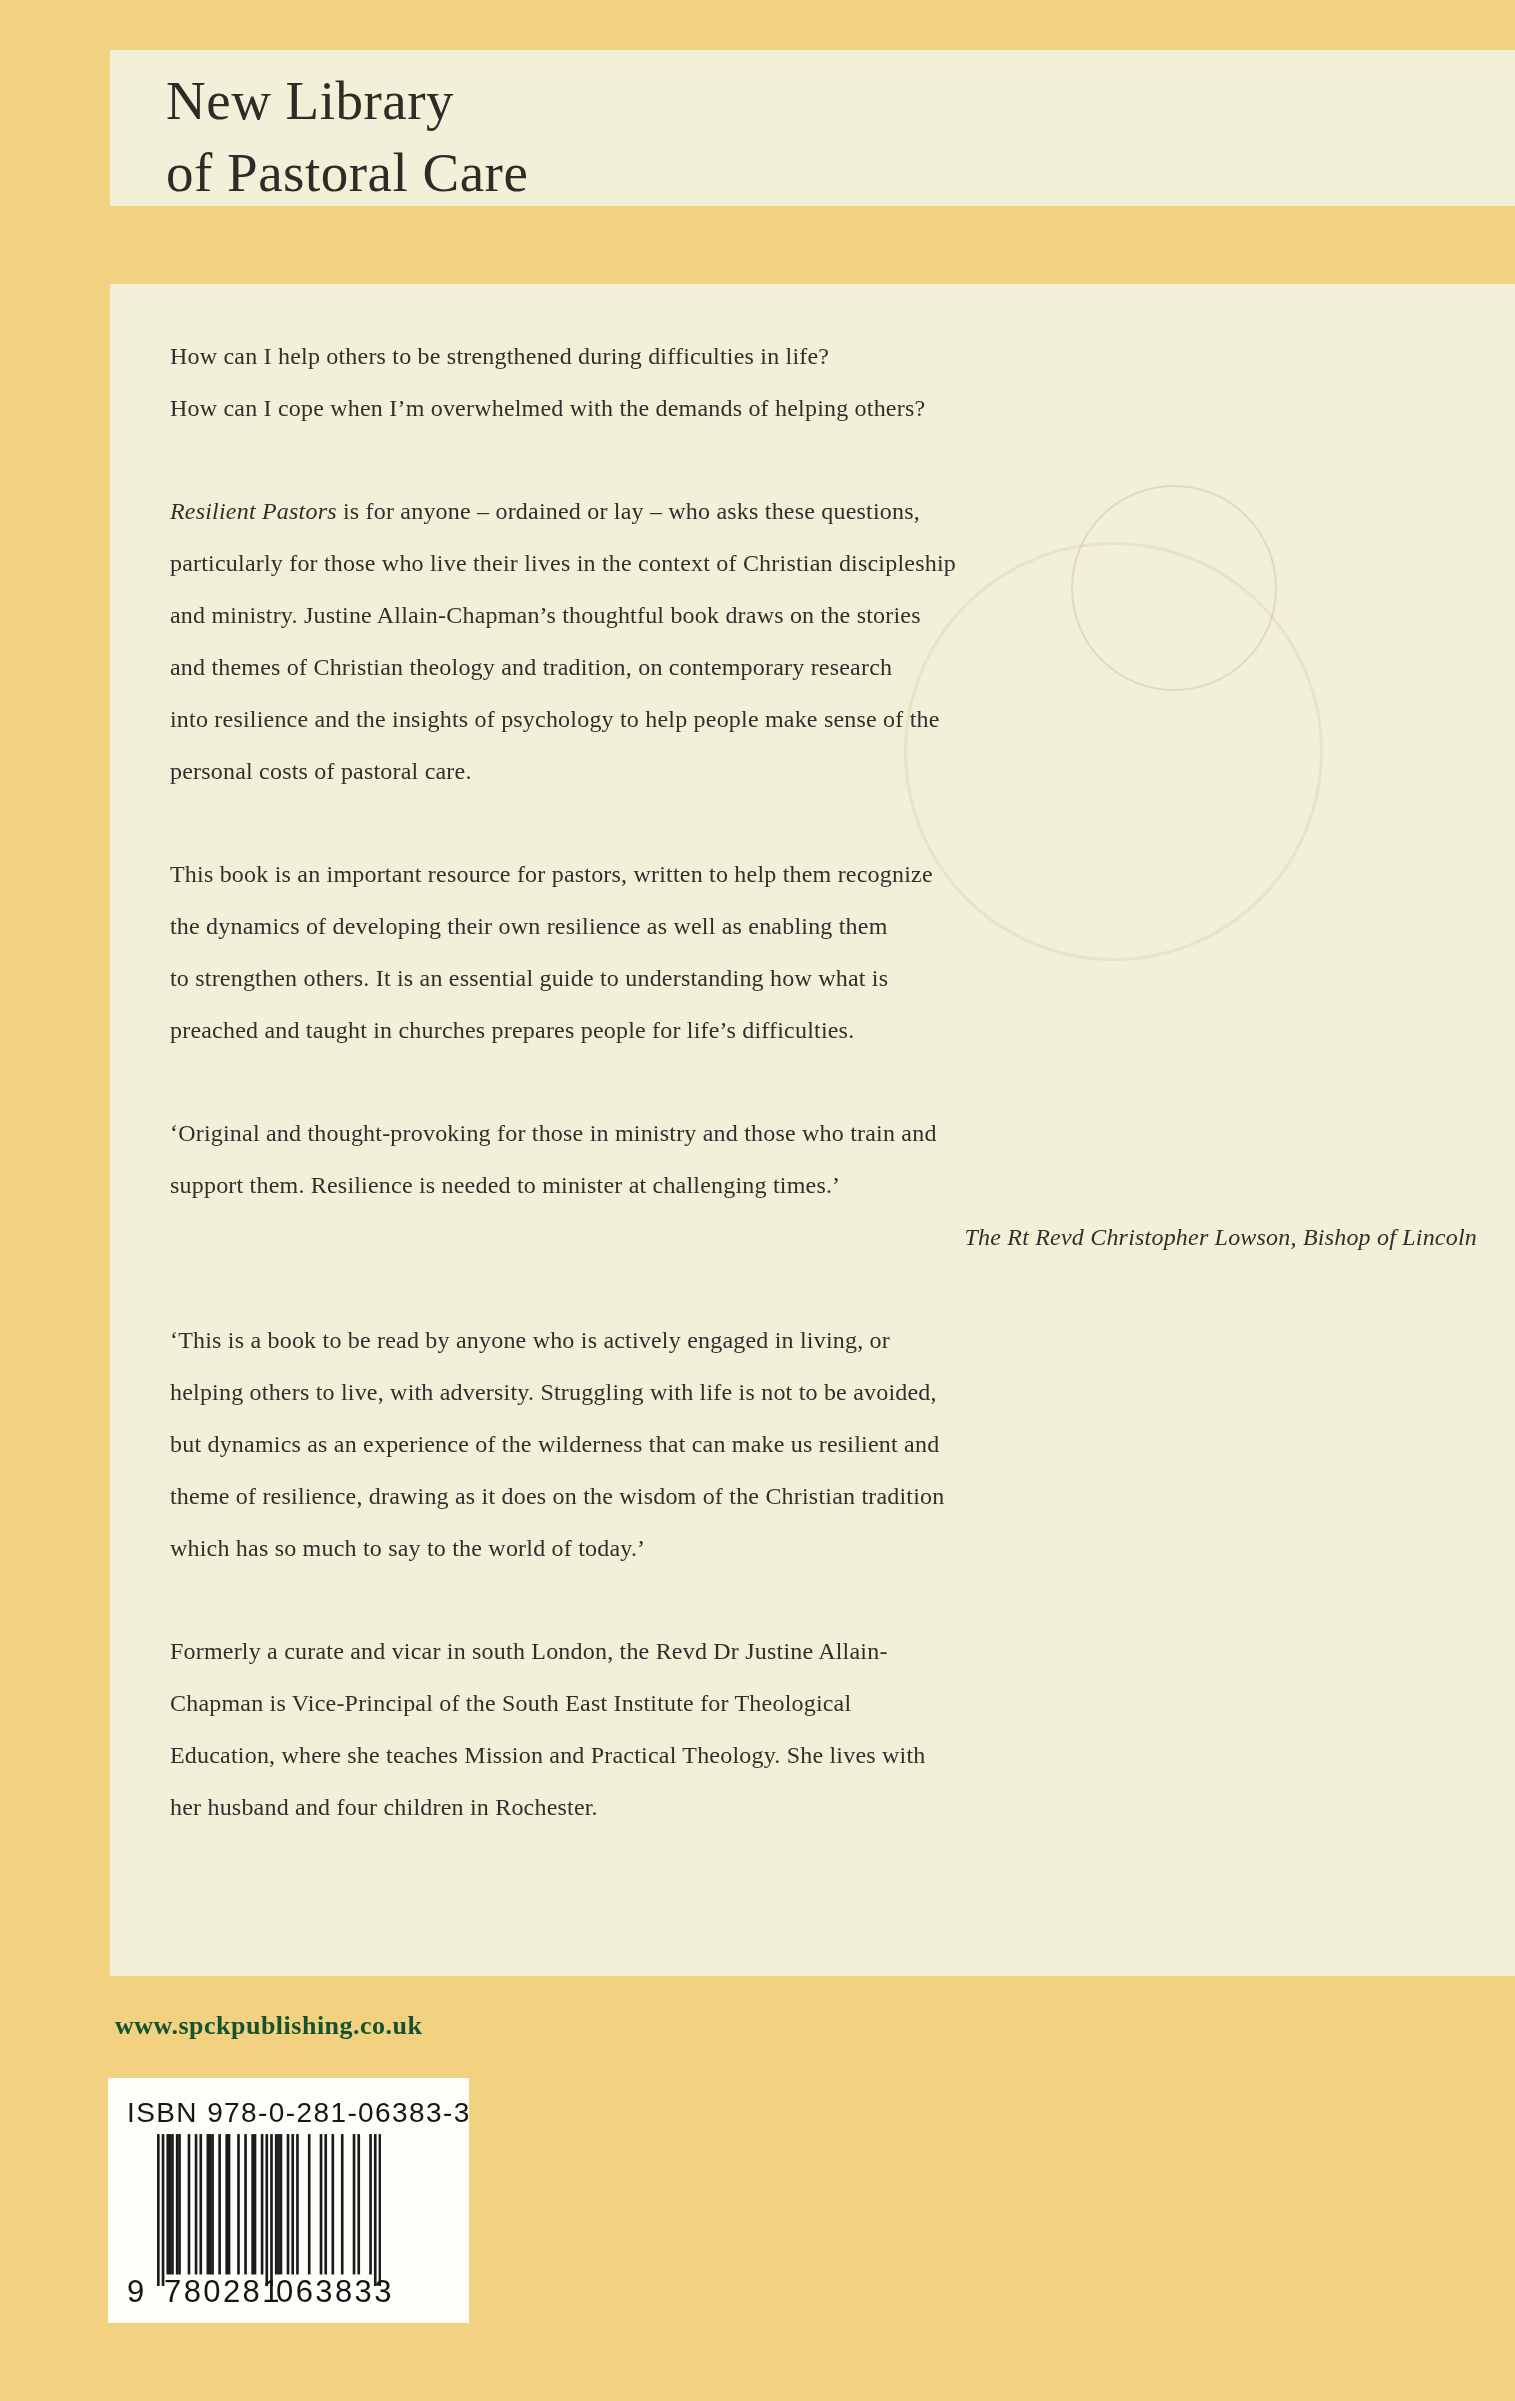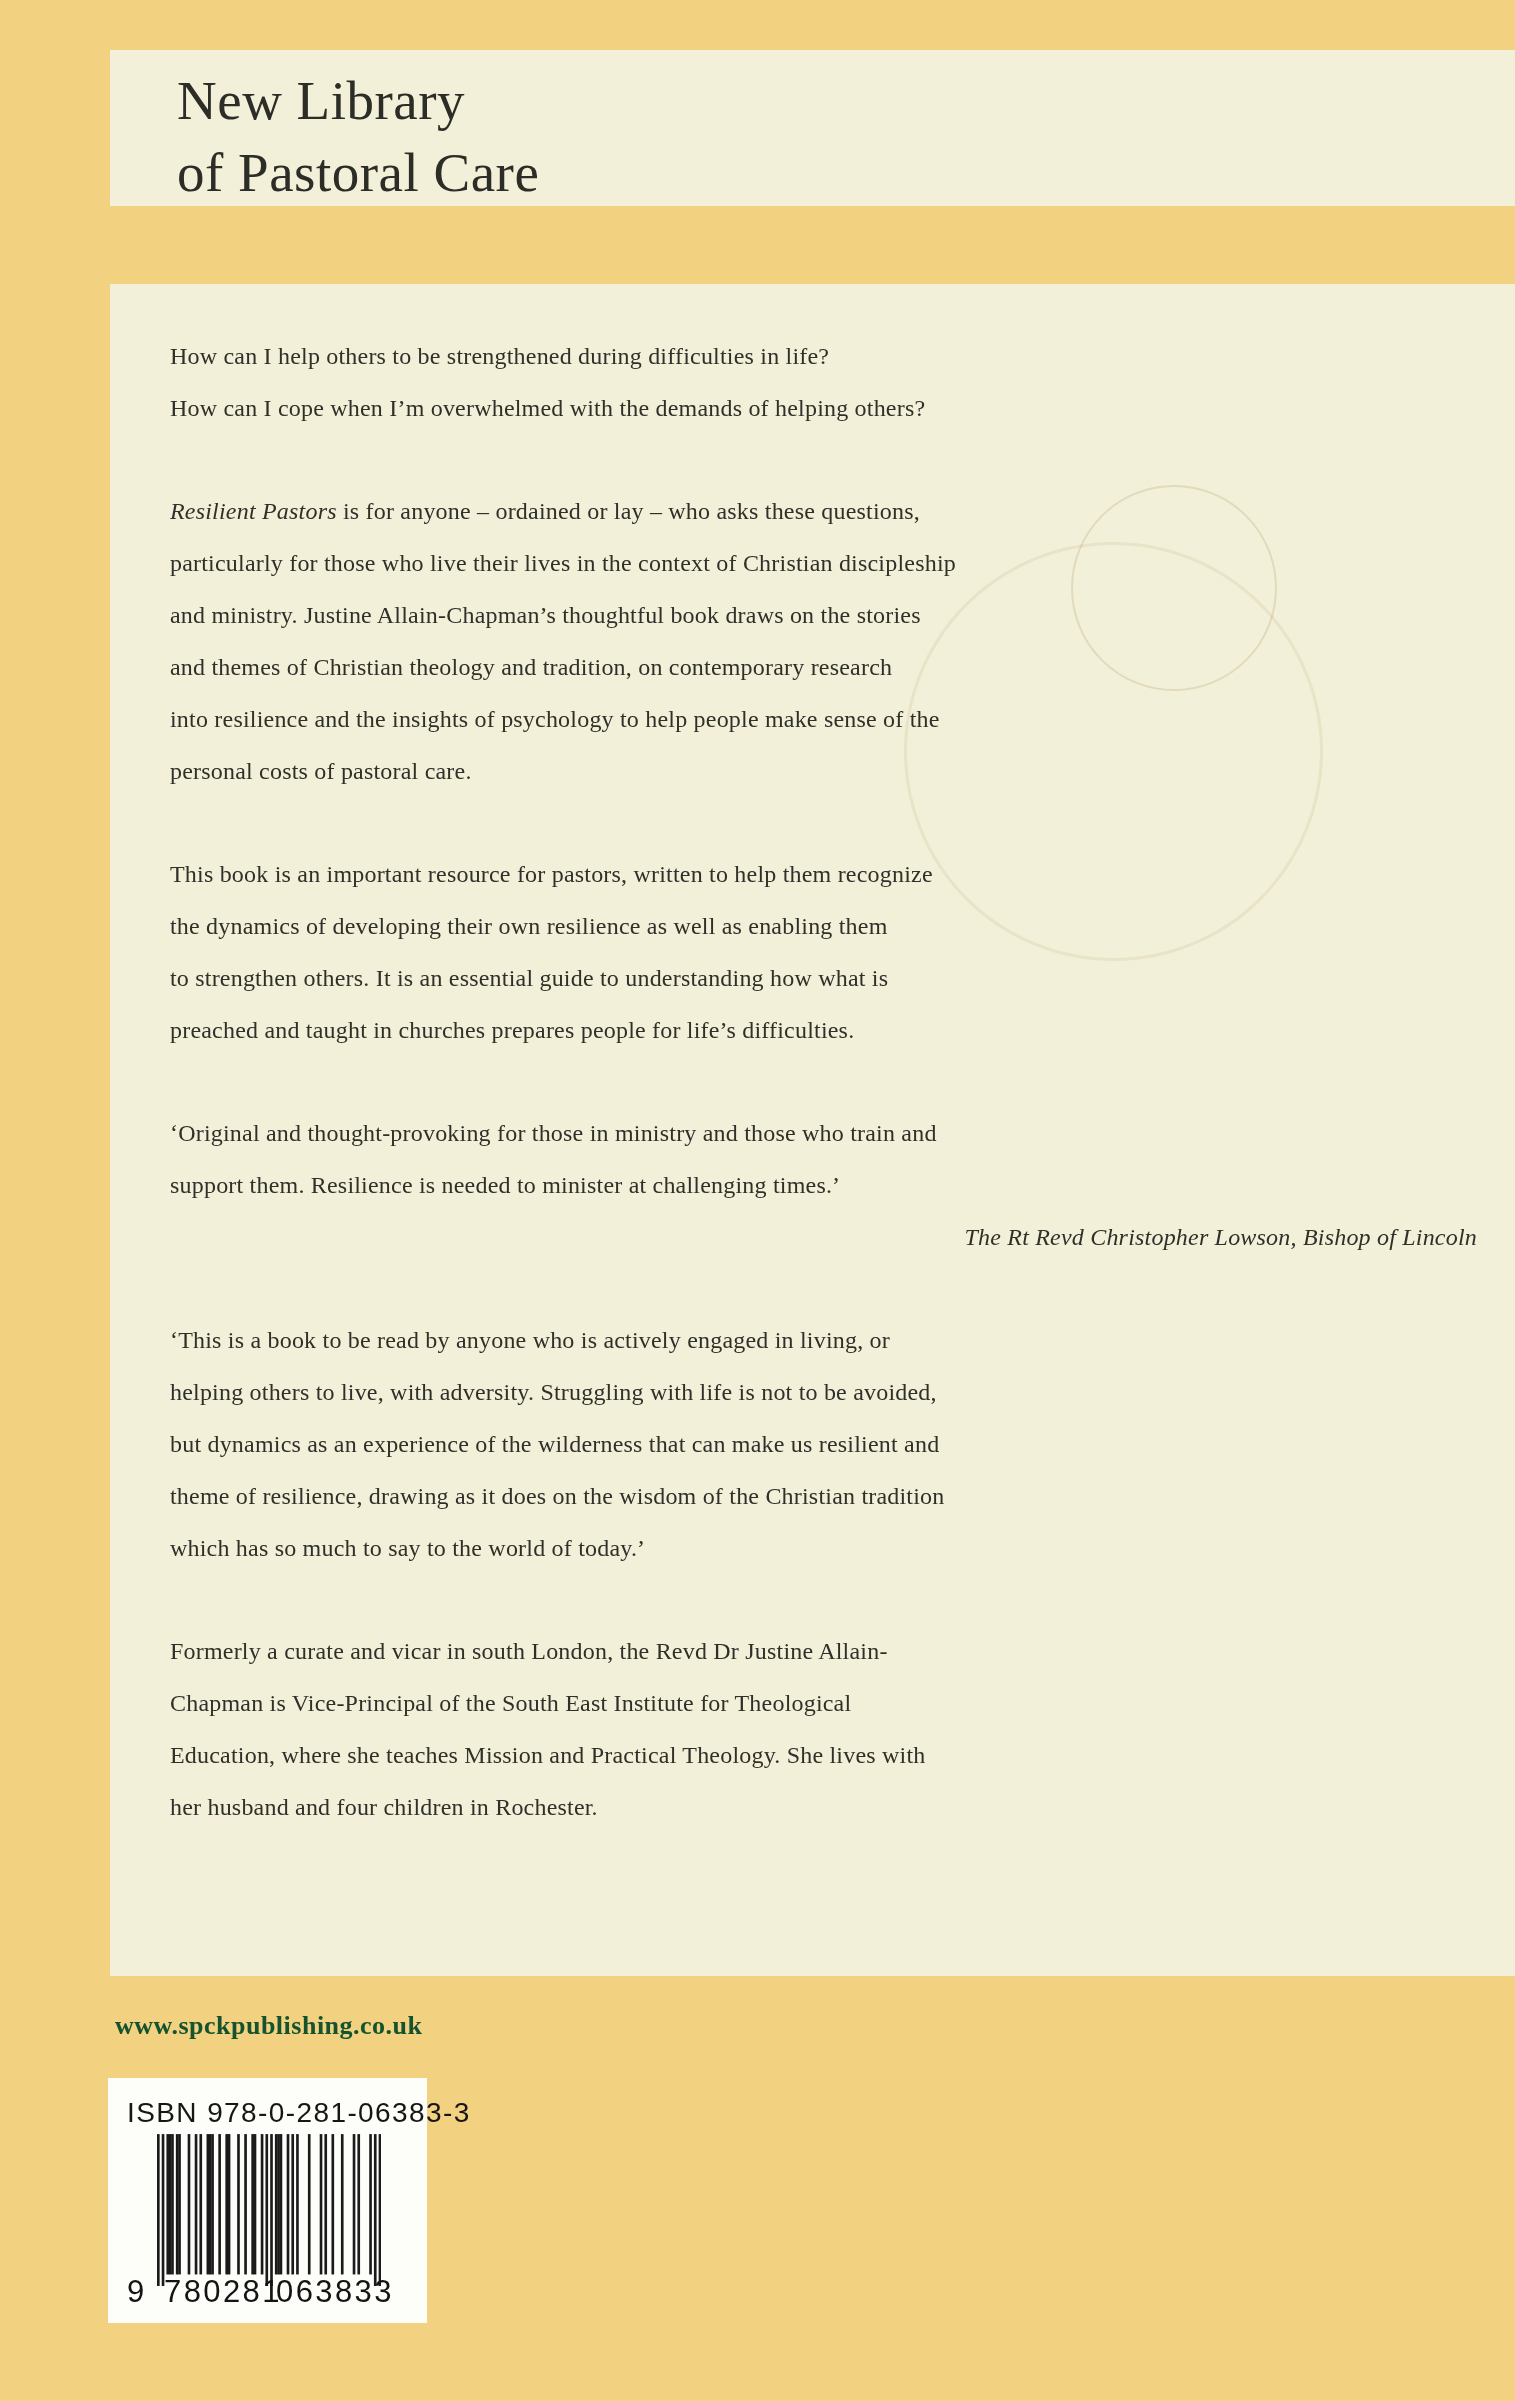--- a/index.html
+++ b/index.html
@@ -10,36 +10,35 @@
   .page{
     position:relative;width:1515px;height:2402px;overflow:hidden;
     background:var(--bg);
   }
   .panel{position:absolute;left:110px;right:0;background:var(--panel);}
   .header-panel{top:50px;height:156px;}
   .body-panel{top:284px;height:1692px;}
   .series-title{
     padding:15.4px 0 0 56px;font-size:55px;line-height:72px;color:#2d2d27;
     letter-spacing:0.5px;
-    margin-left:11px;
   }
   .line{display:block;white-space:pre;}
   .body-content{padding:46px 38px 0 60px;}
   .para{margin:0 0 51px;font-size:24px;line-height:52px;color:var(--ink);letter-spacing:0.2px;}
   .para em{font-style:italic;}
   .attribution{text-align:right;font-style:italic;}
   .stain{position:absolute;border-radius:50%;pointer-events:none;}
   .stain-1{left:961px;top:201px;width:202px;height:202px;border:2.9px solid rgba(175,140,80,.22);}
   .stain-2{left:794px;top:258px;width:413px;height:413px;border:3.8px solid rgba(175,140,80,.13);}
   .publisher-url{
     position:absolute;left:115px;top:2011px;font-weight:bold;font-size:26px;
     color:#14532d;letter-spacing:0.5px;
   }
   .barcode-box{
-    position:absolute;left:108px;top:2078px;width:319px;height:245px;background:var(--box);
+    position:absolute;left:108px;top:2078px;width:361px;height:245px;background:var(--box);
   }
   .isbn-label{
     position:absolute;left:19px;top:19px;font-family:"Liberation Sans",sans-serif;
     font-size:28px;letter-spacing:1.4px;color:#161616;white-space:pre;
   }
   #barcode-svg{position:absolute;left:49px;top:56px;display:block;}
   .bc-digits span{
     position:absolute;top:196px;font-family:"Liberation Sans",sans-serif;
     font-size:31px;color:#141414;letter-spacing:2.4px;white-space:pre;
   }

